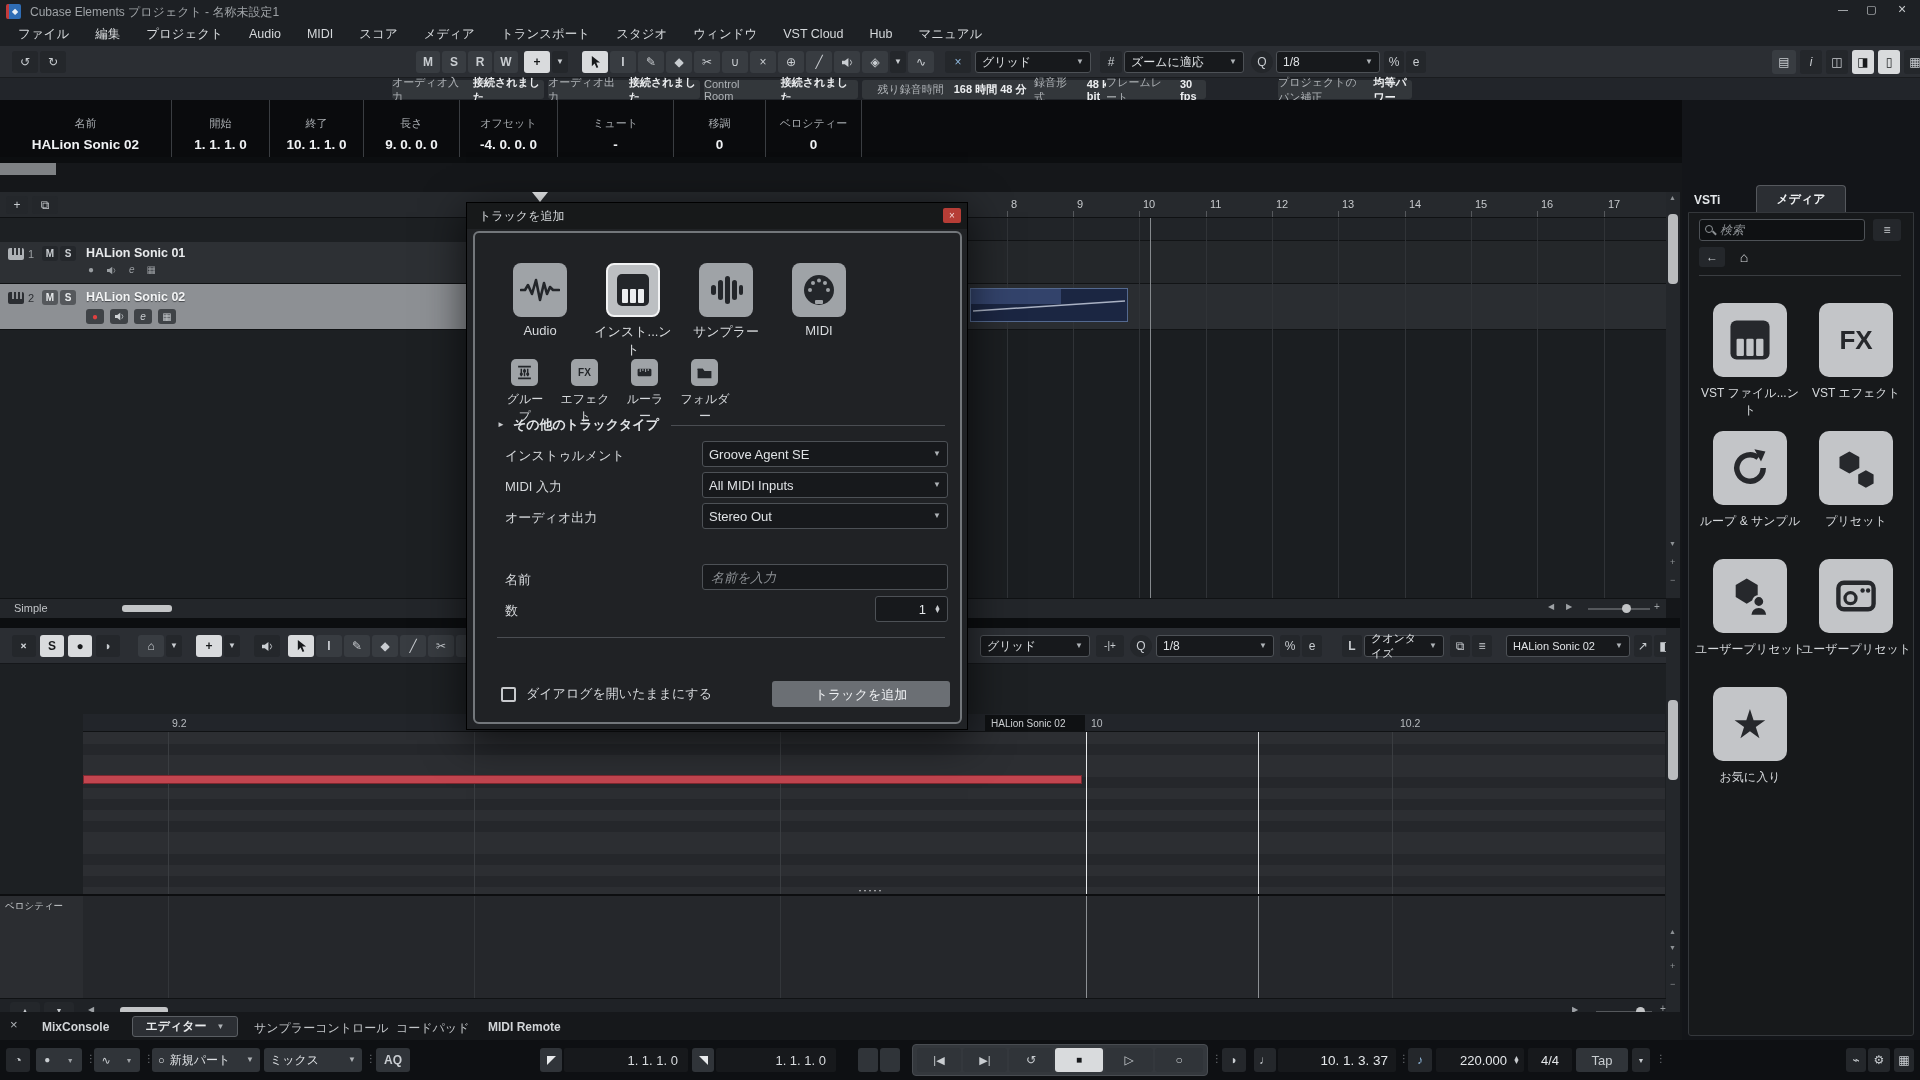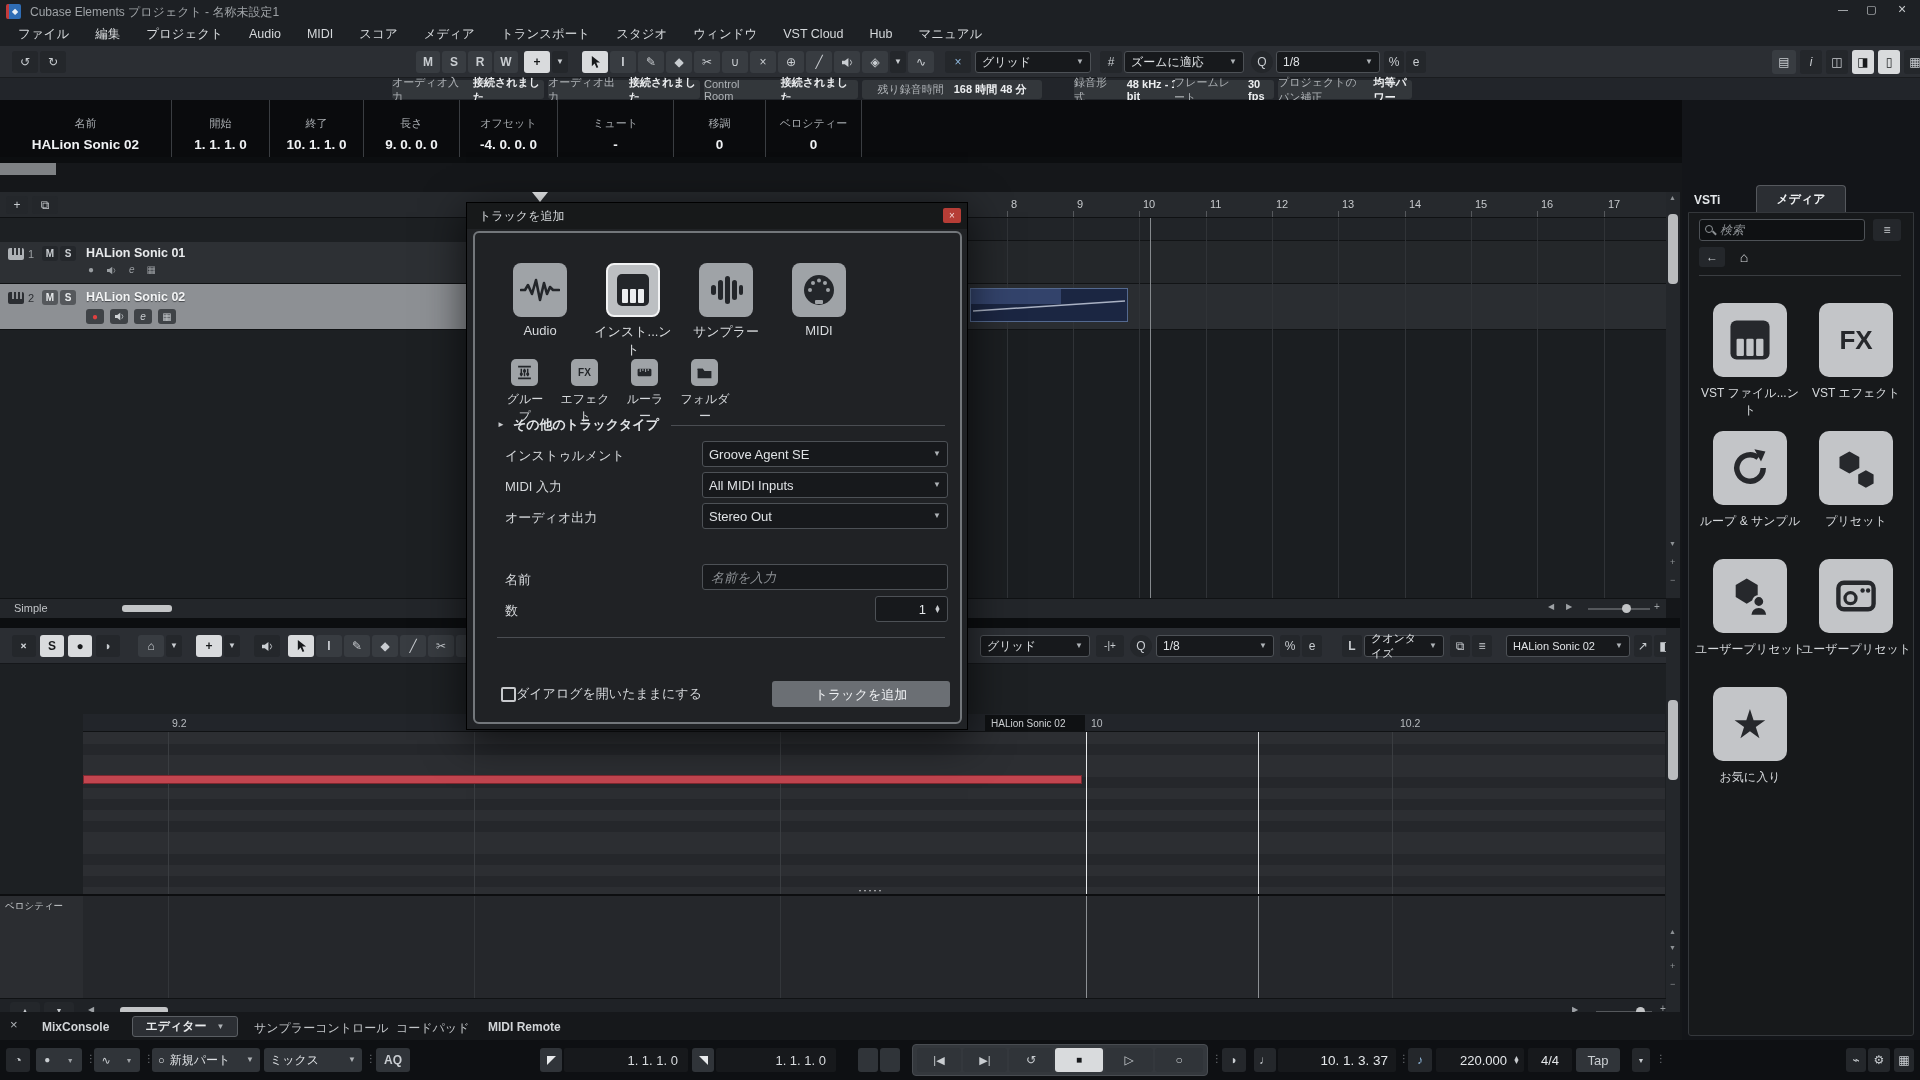--- a/index.html
+++ b/index.html
@@ -208,25 +208,25 @@
         <span class="v">接続されました</span>
       </div>
     <div class="sbox" style="left:704px;width:154px">
         <span class="l">Control Room</span>
         <span class="v">接続されました</span>
       </div>
     <div class="sbox" style="left:862px;width:180px">
         <span class="l">残り録音時間</span>
         <span class="v">168 時間 48 分</span>
       </div>
-    <div class="sbox" style="left:1074px;width:124px">
+    <div class="sbox" style="left:1034px;width:124px">
         <span class="l">録音形式</span>
         <span class="v">48 kHz - 16 bit</span>
       </div>
-    <div class="sbox" style="left:1174px;width:100px">
+    <div class="sbox" style="left:1106px;width:100px">
         <span class="l">フレームレート</span>
         <span class="v">30 fps</span>
       </div>
     <div class="sbox" style="left:1278px;width:134px">
         <span class="l">プロジェクトのパン補正</span>
         <span class="v">均等パワー</span>
       </div>
   </div>
 
   <div class="r infoline">
@@ -674,21 +674,21 @@
     <div class="r flex" style="left:1436px;top:8px;width:88px;height:24px;background:#17191c;border-radius:2px;justify-content:flex-end;padding-right:4px;gap:6px;font-size:13px;color:#e4e7ea">
       <span>220.000</span>
       <span class="spin">
           <span>▲</span>
           <span>▼</span>
         </span>
     </div>
     <div class="r flex" style="left:1528px;top:8px;width:44px;height:24px;background:#17191c;border-radius:2px;justify-content:center;font-size:13px;color:#e4e7ea">
         <span>4/4</span>
       </div>
-    <div class="r btn boxed" style="left:1576px;top:8px;width:44px;height:24px;font-size:13px">
+    <div class="r btn boxed" style="left:1576px;top:8px;width:52px;height:24px;font-size:13px">
         <span>Tap</span>
       </div>
     <div class="r btn dk" style="left:1632px;top:8px;width:18px;height:24px">
         <span class="glyph" style="font-size:7px">▼</span>
       </div>
     <span class="r glyph kebab" style="left:1656px;top:14px">⋮</span>
 
     <div class="r btn dk" style="left:1846px;top:8px;width:20px;height:24px">
         <span class="glyph">⌁</span>
       </div>
@@ -888,21 +888,21 @@
       <div class="r flex" style="left:400px;top:363px;width:73px;height:26px;background:#17191c;border:1px solid #4d5156;border-radius:3px;justify-content:flex-end;padding:0 6px;gap:8px;font-size:13px;color:#e4e7ea">
         <span>1</span>
         <span class="spin">
             <span>▲</span>
             <span>▼</span>
           </span>
       </div>
 
       <div class="r" style="left:22px;top:404px;width:448px;height:1px;background:#4a4d52"></div>
 
-      <div class="r flex" style="left:26px;top:450px;height:22px;">
+      <div class="r flex" style="left:26px;top:450px;height:22px;gap:10px">
         <span style="width:15px;height:15px;border:2px solid #c8cacd;border-radius:2px;display:inline-block"></span>
         <span style="font-size:13px;color:#d4d7da">ダイアログを開いたままにする</span>
       </div>
       <div class="r btn" style="left:297px;top:448px;width:178px;height:26px;background:#6b6f74;color:#f0f2f4;font-size:13px">
           <span>トラックを追加</span>
         </div>
     </div>
   </div>
 
 </div>

